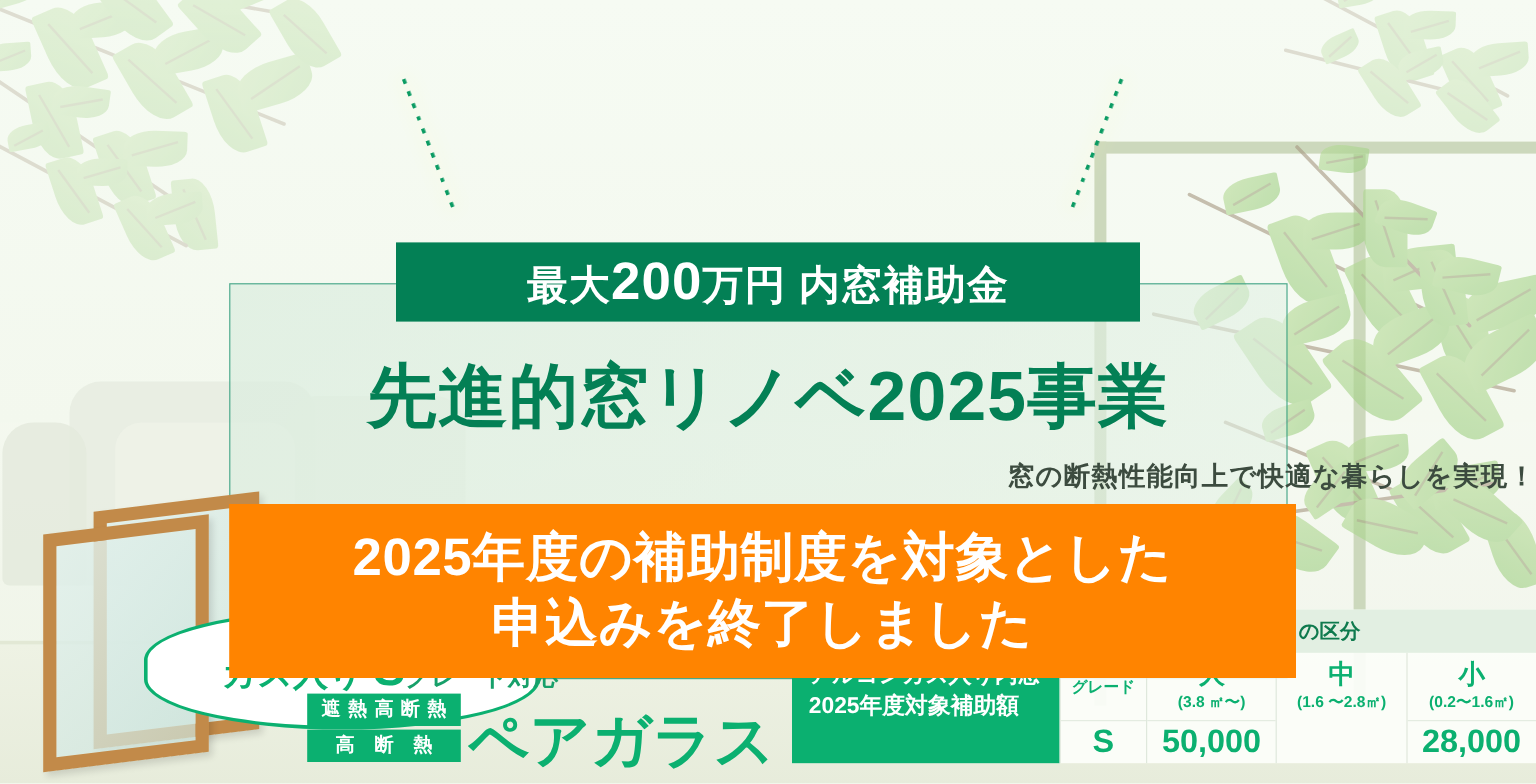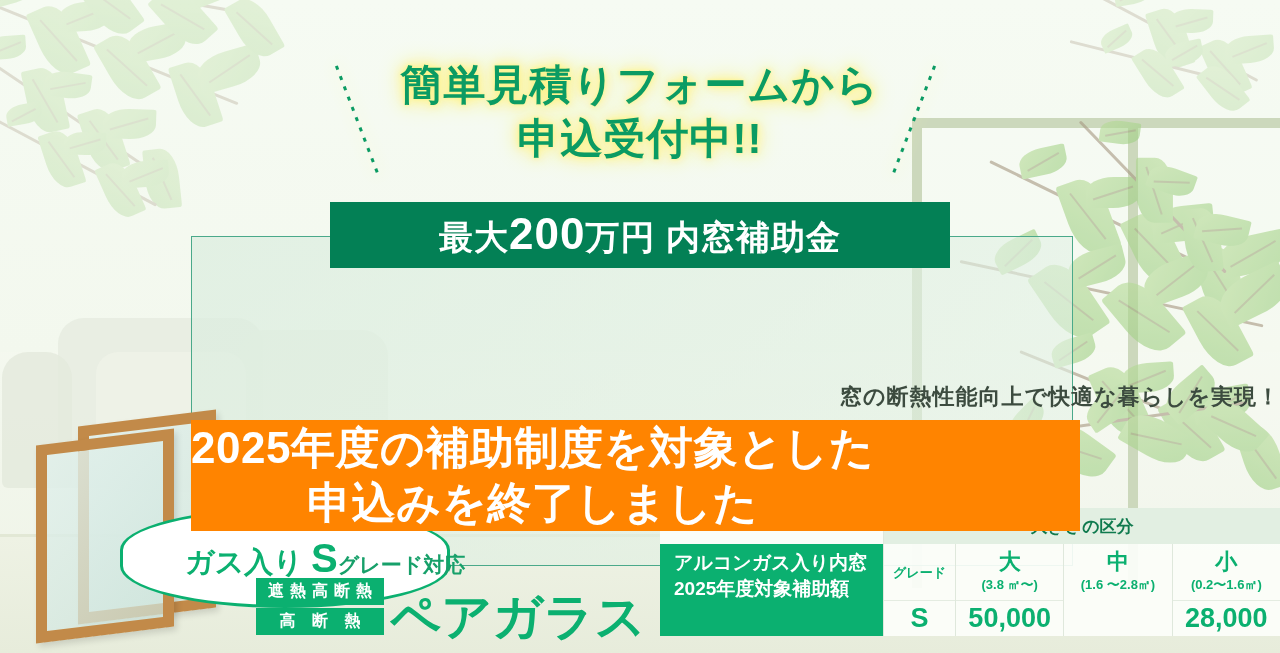--- a/index.html
+++ b/index.html
@@ -111,22 +111,22 @@
   .col{ flex:1; border-left:1px solid #dfe8dc; display:flex; flex-direction:column; }
   .col.grade{ flex:0 0 72px; }
   .col-head{ height:56px; display:flex; flex-direction:column;
     align-items:center; justify-content:center; color:#0bb070; font-weight:bold; }
   .col-head .sz{ font-size:22px; line-height:1.1; }
   .col-head .rg{ font-size:13px; margin-top:2px; white-space:nowrap; }
   .col-cell{ flex:1; display:flex; align-items:center; justify-content:center;
     font-size:27px; font-weight:bold; color:#0bb070; border-top:1px solid #e4ece1; }
 
   
-  .overlay{ position:absolute; left:191px; top:420px; width:889px; height:111px;
-    background:#ff8400; display:flex; align-items:center; justify-content:flex-start; }
+  .overlay{ position:absolute; left:191px; top:420px; width:889px; height:145px;
+    background:#ff8400; display:flex; align-items:center; justify-content:center; }
   .overlay-text{ color:#fff; font-size:44px; font-weight:bold; line-height:1.24;
     text-align:center; letter-spacing:0.5px; }
 </style>
 </head>
 <body>
 
 <div id="stage">
 
   <div class="bg-base"></div>
   <div class="wall-band"></div>
@@ -222,31 +222,28 @@
     </div>
 
   <div class="glass-panel"></div>
 
   <div class="pane back"></div>
   <div class="pane front"></div>
 
   <div class="diag l"></div>
   <div class="diag r"></div>
 
-  <div class="headline">
-    <div>簡単見積りフォームから</div>
-    <div>申込受付中!!</div>
-  </div>
 
   <div class="badge">
     <div class="badge-text">
       <span>最大</span><span class="big">200</span><span>万円 内窓補助金</span>
     </div>
   </div>
 
+  <div class="main-title">先進的窓リノベ2025事業</div>
   <div class="sub-title">窓の断熱性能向上で快適な暮らしを実現！</div>
 
   <div class="speech"></div>
   <div class="strip-text">
     <div class="strip-line1">
       <span>ガス入り</span>
       <span class="grade">S</span><span class="small">グレード対応</span>
     </div>
   </div>
   <div class="tags">

